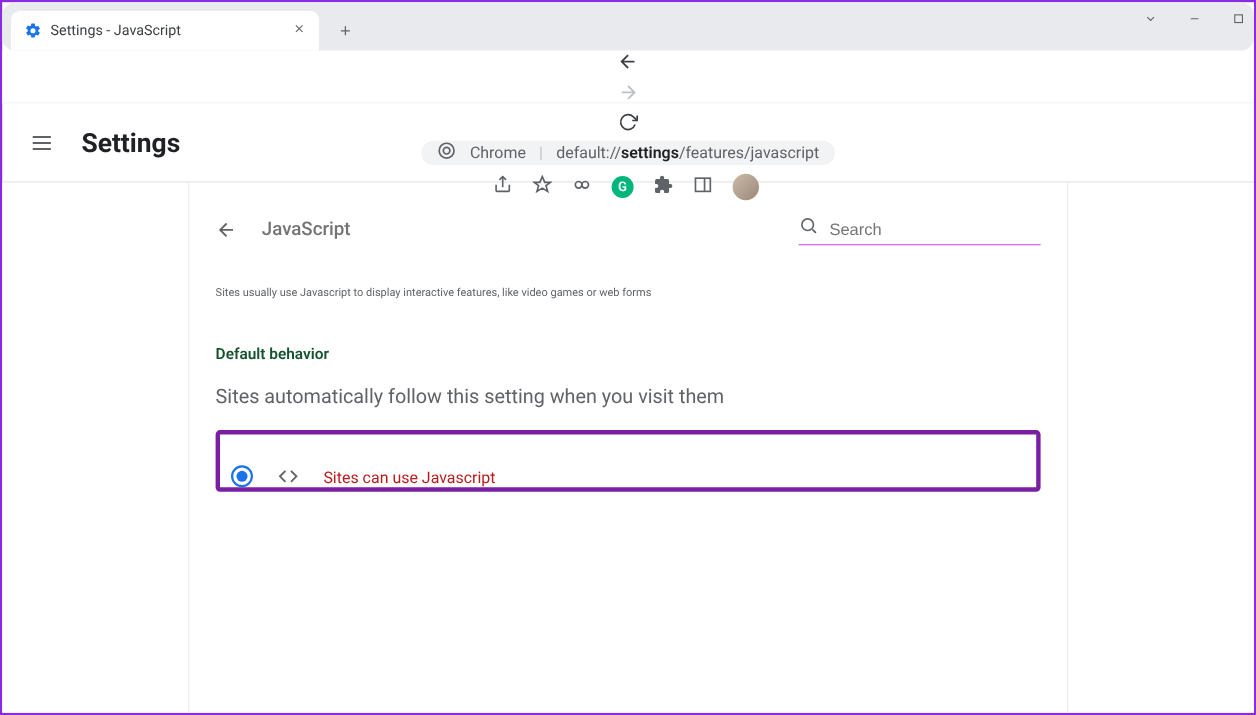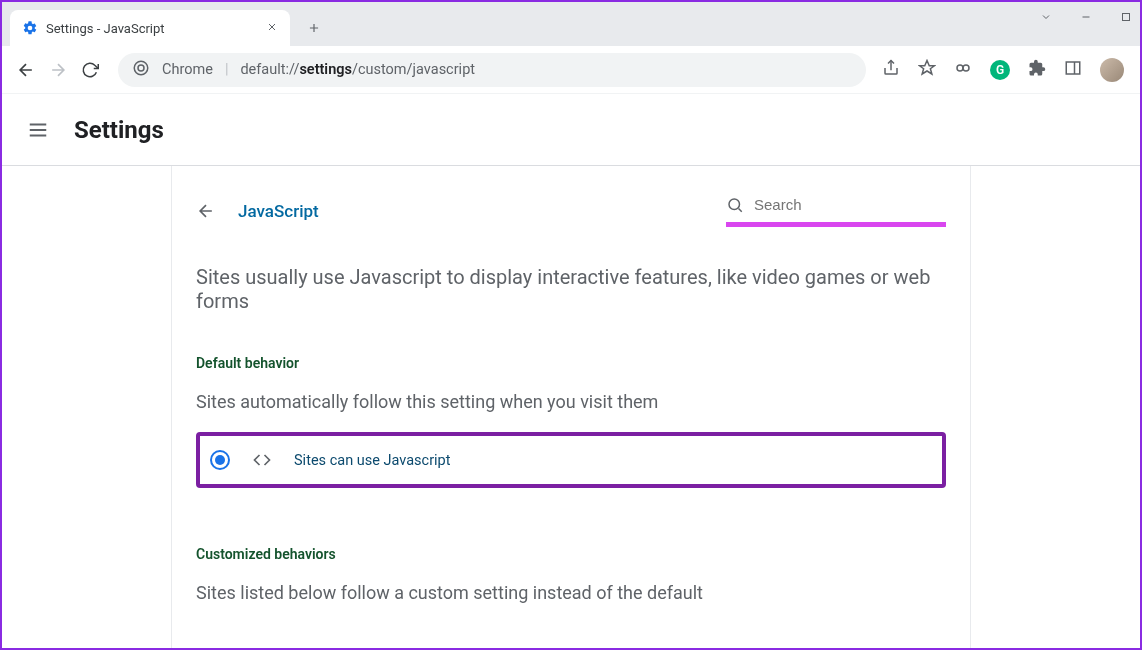--- a/index.html
+++ b/index.html
@@ -12,20 +12,21 @@
       overflow: hidden;
       position: relative;
     }
     
     .tab-bar {
       height: 44px;
       background: #e8eaed;
       display: flex;
       align-items: flex-end;
       position: relative;
+      border-radius: 12px;
     }
     .tab {
       background: #fff;
       height: 36px;
       width: 280px;
       margin-left: 8px;
       border-radius: 8px 8px 0 0;
       display: flex;
       align-items: center;
       padding: 0 12px;
@@ -40,20 +41,21 @@
     .win-controls svg { width:12px; height:12px; }
     
     .addr-row {
       height: 48px;
       background: #fff;
       display: flex;
       align-items: center;
       padding: 0 12px;
       gap: 8px;
       border-bottom: 1px solid #f1f3f4;
+      flex-direction: column;
     }
     .nav-arrow { width:24px; height:24px; display:flex; align-items:center; justify-content:center; color:#3c4043; }
     .nav-arrow.disabled { color:#bdc1c6; }
     .omnibox {
       flex:1;
       height:34px;
       background:#f1f3f4;
       border-radius:17px;
       display:flex;
       align-items:center;
@@ -92,43 +94,43 @@
       border-right:1px solid #e8eaed;
       padding: 28px 24px 0 24px;
     }
     .card-top {
       display:flex;
       align-items:center;
       gap:22px;
       margin-bottom: 38px;
     }
     .back-arrow { width:20px; height:20px; color:#5f6368; }
-    .js-title { font-size:17px; font-weight:500; color:#0369a1; }
+    .js-title { font-size:17px; font-weight:500; color:#737373; }
     .search-field {
       margin-left:auto;
       display:flex;
-      align-items:flex-start;
+      align-items:flex-end;
       gap:10px;
       width:220px;
-      border-bottom:5px solid #d946ef;
+      border-bottom:1px solid #d946ef;
       padding: 2px 0 4px 0;
     }
     .search-field svg { width:18px; height:18px; color:#5f6368;}
     .search-field input { border:none; outline:none; font-size:15px; color:#5f6368; background:transparent; width:100%; }
-    .desc { font-size:20px; color:#5f6368; margin-bottom:42px; }
+    .desc { font-size:10px; color:#5f6368; margin-bottom:42px; }
     .section-h { font-size:14px; font-weight:600; color:#14532d; margin-bottom:20px; }
     .section-sub { font-size:18px; color:#5f6368; margin-bottom:20px; }
     .option-row {
       display:flex;
-      align-items:center;
+      align-items:flex-end;
       gap:22px;
       height:58px;
       border-bottom:1px solid #eceef1;
       font-size:14.5px;
-      color:#0c4a6e;
+      color:#b91c1c;
       padding: 0 4px;
     }
     .option-row.highlight {
       border:4px solid #7b1fa2;
       border-radius:4px;
       padding:0 10px;
       height:56px;
       border-bottom:4px solid #7b1fa2;
     }
     .radio { width:20px; height:20px; border-radius:50%; border:2px solid #5f6368; display:flex; align-items:center; justify-content:center; flex-shrink:0;}
@@ -191,21 +193,21 @@
   </span>
   <div class="omnibox">
     <span>
       <svg width="18" height="18" viewBox="0 0 24 24" fill="none" stroke="#5f6368" stroke-width="2">
           <circle cx="12" cy="12" r="9"></circle>
           <circle cx="12" cy="12" r="4"></circle>
         </svg>
     </span>
     <span>Chrome</span>
     <span class="divider">|</span>
-    <span class="url"><span>default://</span><b>settings</b><span>/custom/javascript</span></span>
+    <span class="url"><span>default://</span><b>settings</b><span>/features/javascript</span></span>
   </div>
   <div class="ext-row">
     <span><svg width="18" height="18" viewBox="0 0 24 24" fill="none" stroke="currentColor" stroke-width="2">
           <path d="M4 12v7a1 1 0 001 1h14a1 1 0 001-1v-7"></path>
           <path d="M16 6l-4-4-4 4"></path>
           <path d="M12 2v13"></path>
         </svg></span>
     <span><svg width="18" height="18" viewBox="0 0 24 24" fill="none" stroke="currentColor" stroke-width="2">
           <path d="M12 2l3 7h7l-5.5 4 2 7L12 16l-6.5 4 2-7L2 9h7z"></path>
         </svg></span>
@@ -264,18 +266,14 @@
       <span class="row-icon">
         <svg viewBox="0 0 24 24" fill="none" stroke="currentColor" stroke-width="2">
             <path d="M9 18l-6-6 6-6"></path>
             <path d="M15 6l6 6-6 6"></path>
           </svg>
       </span>
       <span>Sites can use Javascript</span>
     </div>
 
 
-    <div class="cust">
-      <h3 class="section-h">Customized behaviors</h3>
-      <p class="section-sub">Sites listed below follow a custom setting instead of the default</p>
-    </div>
   </div>
 </div>
 
 </body></html>

